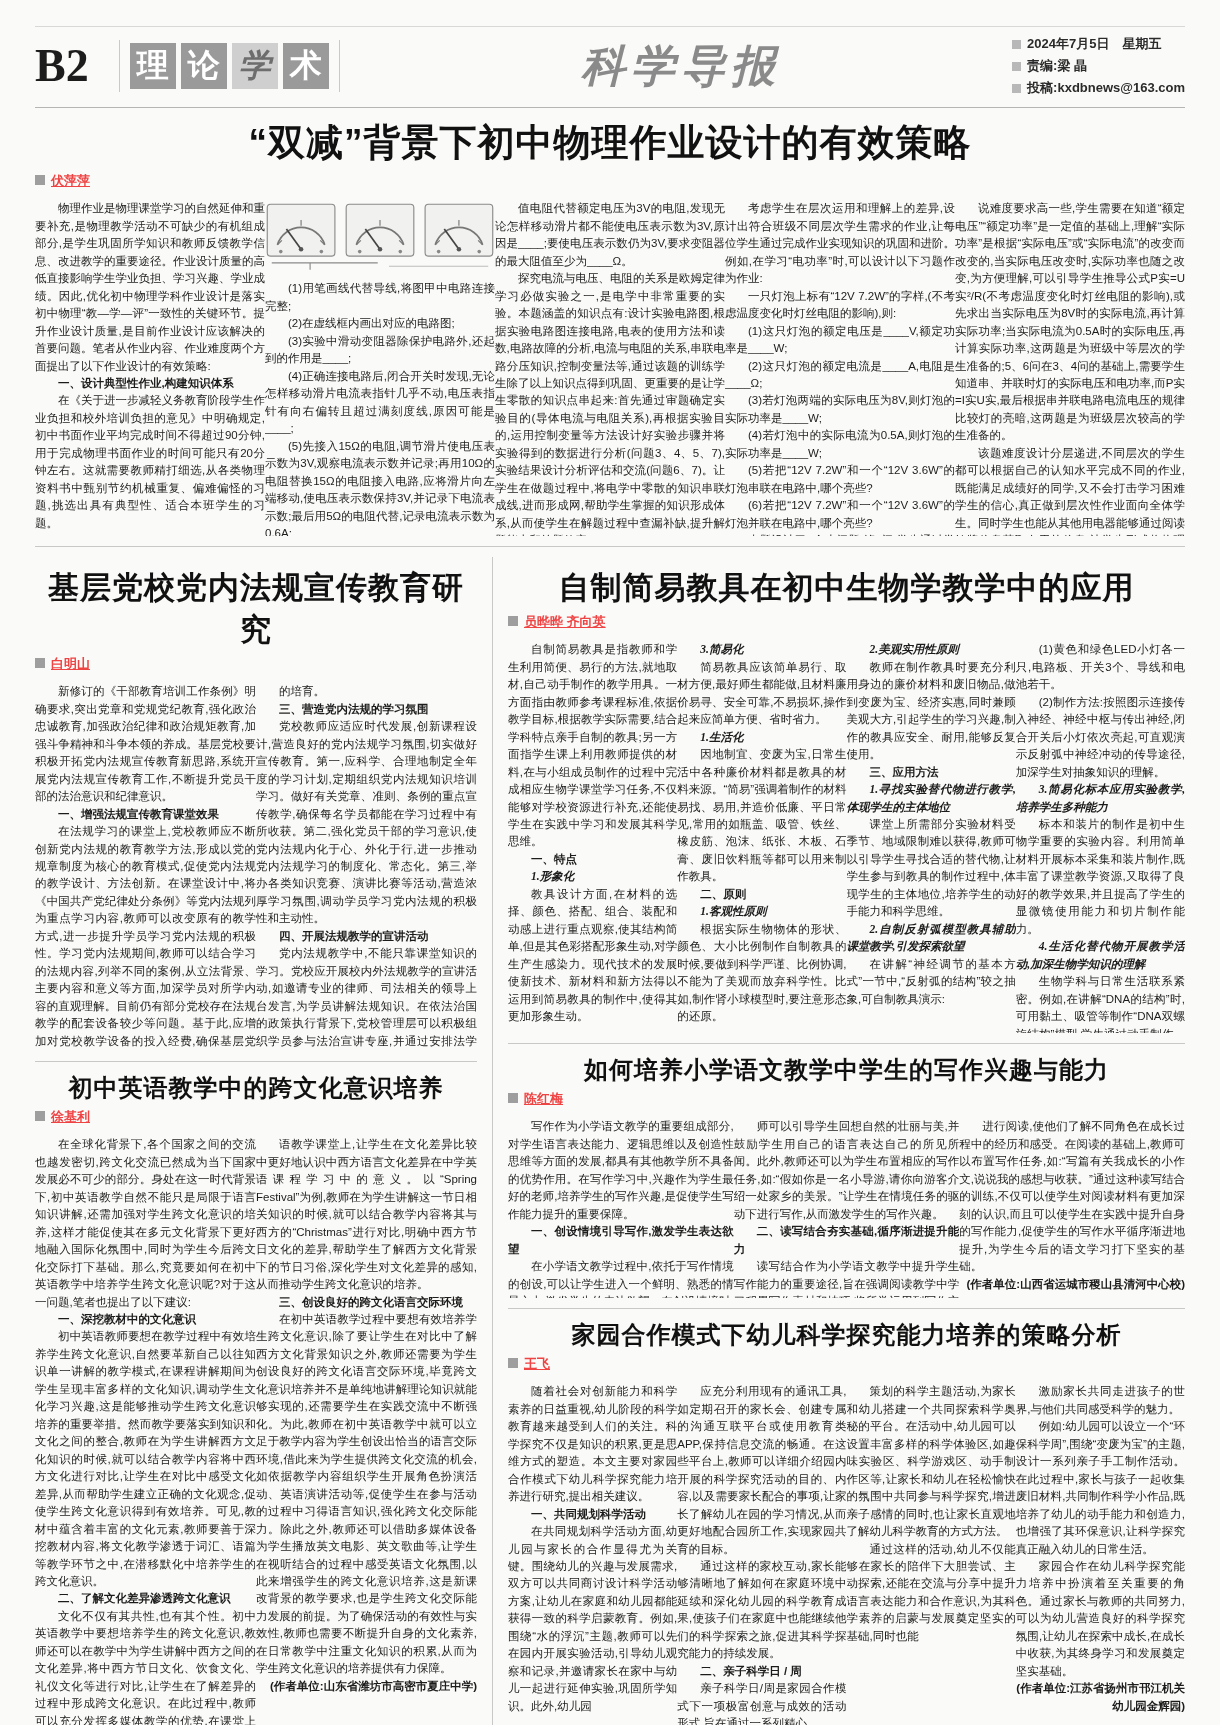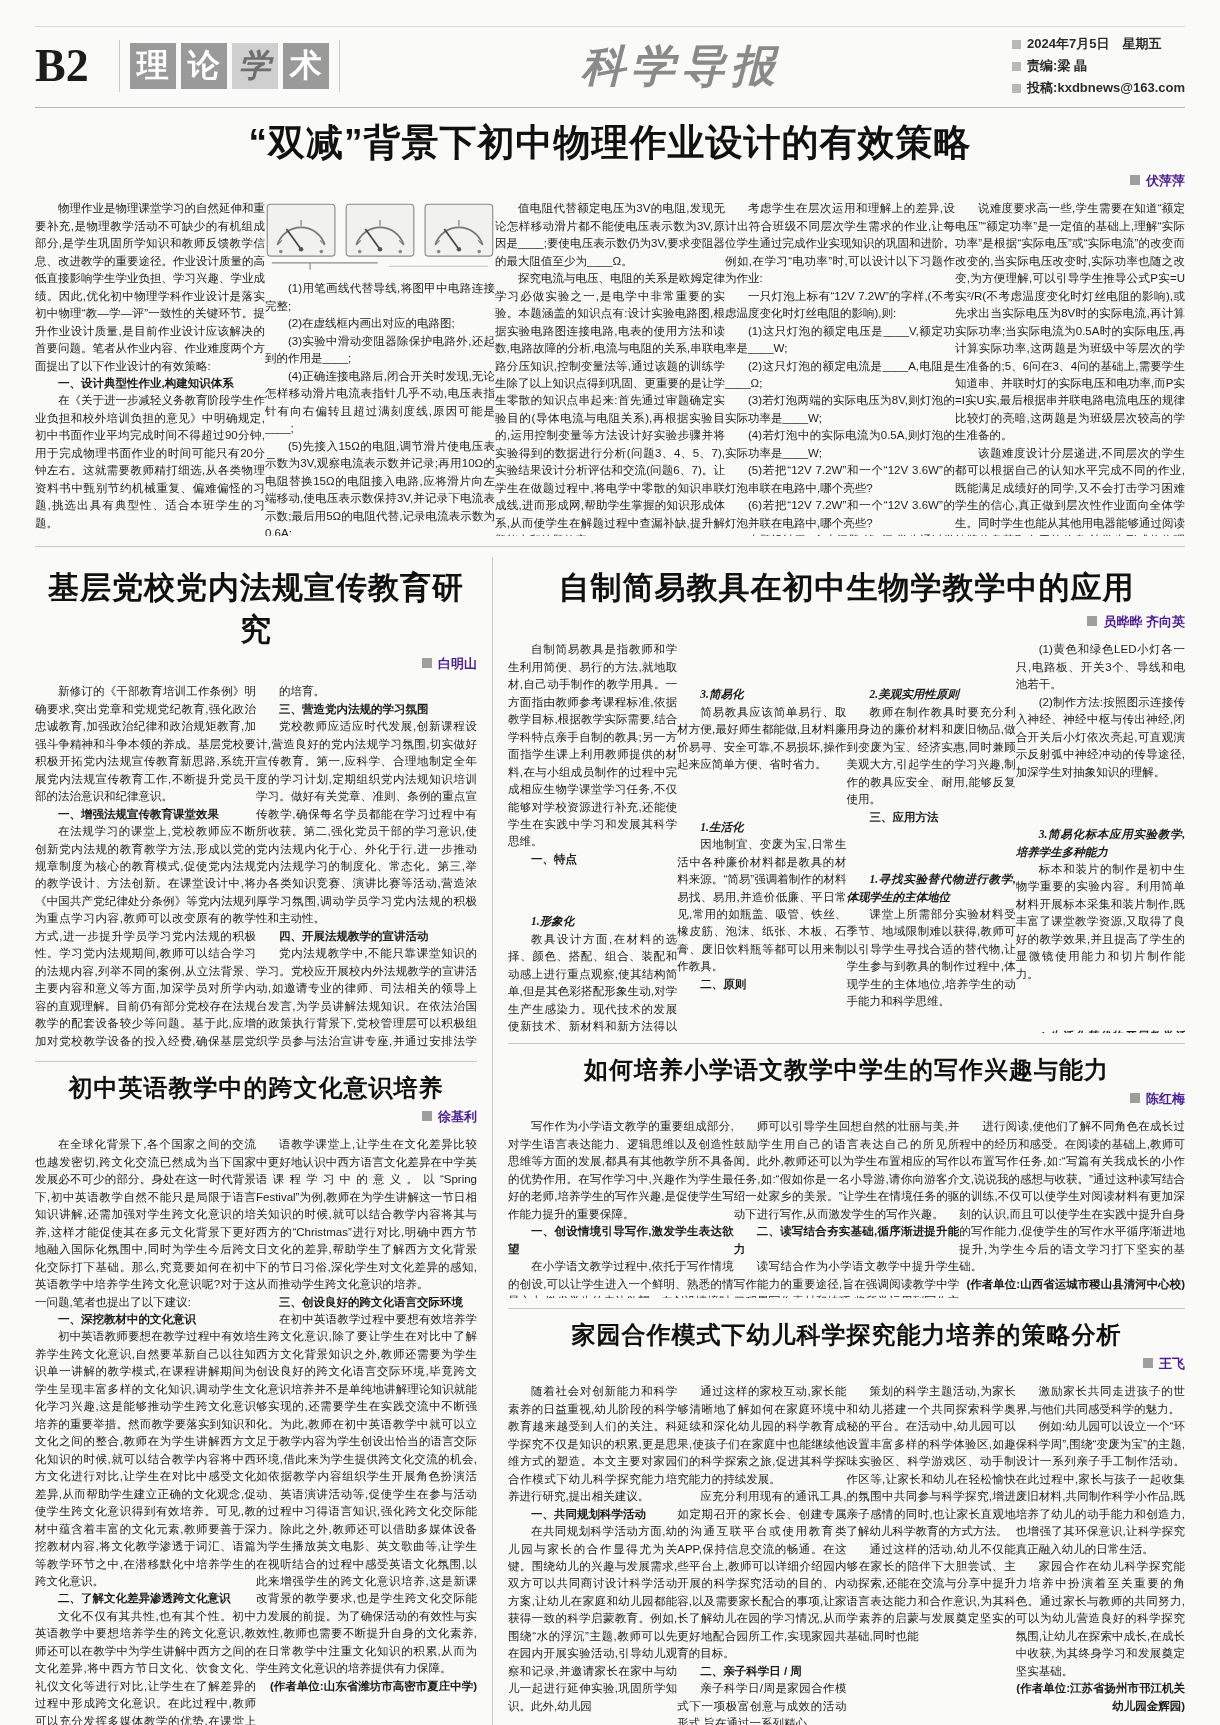--- a/index.html
+++ b/index.html
@@ -14,27 +14,27 @@
   .logo .box.script{background:#cfcfcf;color:#6d6d6d;font-family:"DejaVu Serif",serif;font-style:italic;}
   .masthead{flex:1;text-align:center;font-family:"DejaVu Serif",serif;font-style:italic;font-weight:bold;font-size:44px;color:#8a8a8a;letter-spacing:6px;}
   .pubinfo{font-size:13px;font-weight:bold;color:#2b2b2b;line-height:1.7;}
   .pubinfo .row{display:flex;align-items:center;}
   .sq{display:inline-block;width:9px;height:9px;background:#b8b8b8;margin-right:6px;flex:0 0 aupx;}
   
   .art-title{font-weight:bold;text-align:center;margin:10px 0 4px;letter-spacing:1px;color:#111;}
   .t-main{font-size:37px;}
   .t-big{font-size:31px;}
   .t-mid{font-size:24px;}
-  .byline{text-align:right;font-size:13px;font-weight:bold;margin:4px 0 10px;color:#4c1d95;}
+  .byline{text-align:left;font-size:13px;font-weight:bold;margin:4px 0 10px;color:#ef4444;text-decoration:underline;}
   .byline .sq{width:10px;height:10px;background:#9e9e9e;}
   .cols{display:flex;gap:0;overflow:hidden;}
   .col{flex:1;overflow:hidden;}
   .col p{margin:0;font-size:11.5px;line-height:1.52;text-align:justify;text-indent:2em;}
   .col p.h{font-weight:bold;}
-  .col p.k{font-family:"Liberation Serif",serif;font-style:italic;font-weight:bold;margin-top:45px;}
+  .col p.k{font-family:"Liberation Serif",serif;font-style:italic;font-weight:bold;}
   .col p.att{font-weight:bold;text-align:right;text-indent:0;}
   .hdiv{border:none;border-top:1px solid #c8c8c8;margin:10px 0;}
   .body-row{display:flex;margin-top:10px;}
   .leftcol{width:442px;}
   .rightcol{flex:1;min-width:0;}
   .vdiv{width:1px;background:#c8c8c8;margin:0 15px;}
   
   .fig{margin:2px 0 6px;}
   .fig svg{display:block;width:100%;height:auto;}
 </style>
@@ -241,22 +241,22 @@
       <section>
         <h2 class="art-title t-mid">家园合作模式下幼儿科学探究能力培养的策略分析</h2>
         <div class="byline"><span class="sq"></span><span>王飞</span></div>
         <div class="cols" style="height:400px;">
             <div class="col">
               <p class="p">随着社会对创新能力和科学素养的日益重视,幼儿阶段的科学教育越来越受到人们的关注。科学探究不仅是知识的积累,更是思维方式的塑造。本文主要对家园合作模式下幼儿科学探究能力培养进行研究,提出相关建议。</p>
               <p class="h">一、共同规划科学活动</p>
               <p class="p">在共同规划科学活动方面,幼儿园与家长的合作显得尤为关键。围绕幼儿的兴趣与发展需求,双方可以共同商讨设计科学活动方案,让幼儿在家庭和幼儿园都能获得一致的科学启蒙教育。例如,围绕“水的浮沉”主题,教师可以先在园内开展实验活动,引导幼儿观察和记录,并邀请家长在家中与幼儿一起进行延伸实验,巩固所学知识。此外,幼儿园</p>
             </div>
             <div class="col">
+              <p class="p">应充分利用现有的通讯工具,如定期召开的家长会、创建专属的沟通互联平台或使用教育类APP,保持信息交流的畅通。在这些平台上,教师可以详细介绍园内开展的科学探究活动的目的、内容,以及需要家长配合的事项,让家长了解幼儿在园的学习情况,从而更好地配合园所工作,实现家园共育的目标。</p>
               <p class="p">通过这样的家校互动,家长能够清晰地了解如何在家庭环境中延续和深化幼儿园的科学教育成果,使孩子们在家庭中也能继续他们的科学探索之旅,促进其科学探究能力的持续发展。</p>
-              <p class="p">应充分利用现有的通讯工具,如定期召开的家长会、创建专属的沟通互联平台或使用教育类APP,保持信息交流的畅通。在这些平台上,教师可以详细介绍园内开展的科学探究活动的目的、内容,以及需要家长配合的事项,让家长了解幼儿在园的学习情况,从而更好地配合园所工作,实现家园共育的目标。</p>
               <p class="h">二、亲子科学日 / 周</p>
               <p class="p">亲子科学日/周是家园合作模式下一项极富创意与成效的活动形式,旨在通过一系列精心</p>
             </div>
             <div class="col">
               <p class="p">策划的科学主题活动,为家长和幼儿搭建一个共同探索科学奥秘的平台。在活动中,幼儿园可以设置丰富多样的科学体验区,如趣味实验区、科学游戏区、动手制作区等,让家长和幼儿在轻松愉快的氛围中共同参与科学探究,增进亲子感情的同时,也让家长直观地了解幼儿科学教育的方式方法。</p>
               <p class="p">通过这样的活动,幼儿不仅能够在家长的陪伴下大胆尝试、主动探索,还能在交流与分享中提升语言表达能力和合作意识,为其科学素养的启蒙与发展奠定坚实的基础,同时也能</p>
             </div>
             <div class="col">
               <p class="p">激励家长共同走进孩子的世界,与他们共同感受科学的魅力。</p>
               <p class="p">例如:幼儿园可以设立一个“环保科学周”,围绕“变废为宝”的主题,设计一系列亲子手工制作活动。在此过程中,家长与孩子一起收集废旧材料,共同制作科学小作品,既培养了幼儿的动手能力和创造力,也增强了其环保意识,让科学探究真正融入幼儿的日常生活。</p>

